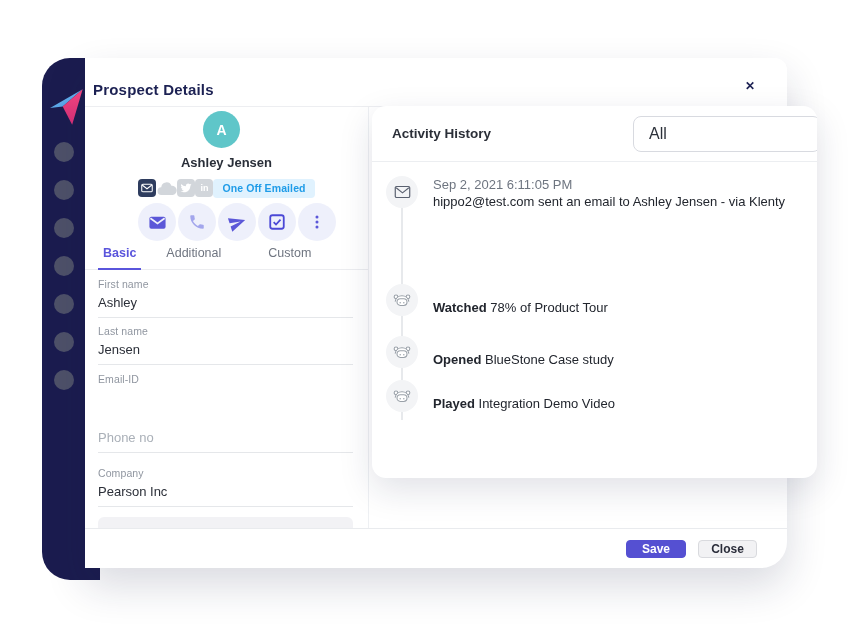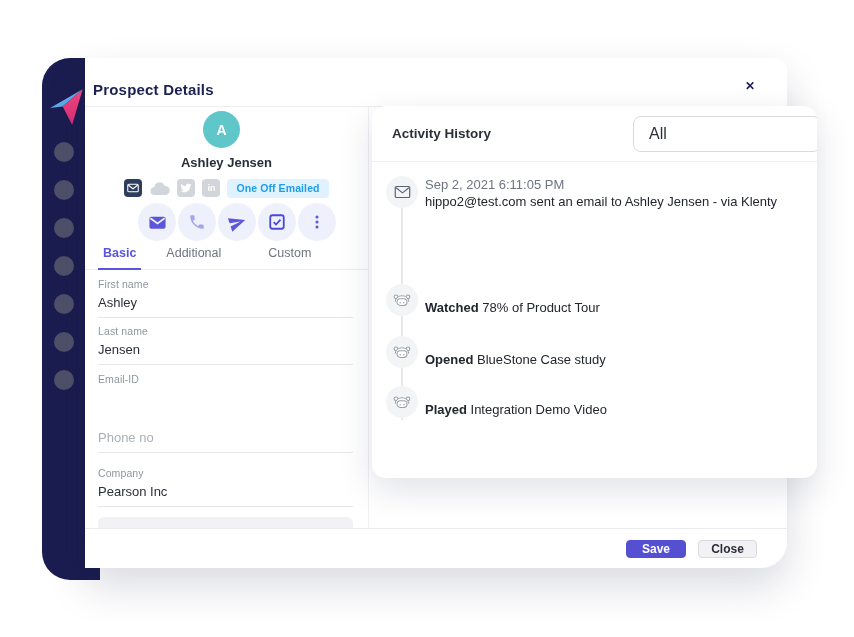--- a/index.html
+++ b/index.html
@@ -38,21 +38,21 @@
 
   
   .avatar {
     position:absolute; left:118px; top:53px; width:37px; height:37px; border-radius:50%;
     background:#5fc6c9; color:#ffffff; font-size:14px; font-weight:700;
     display:flex; align-items:center; justify-content:center;
   }
   .p-name { position:absolute; left:0; top:97px; width:283px; text-align:center;
     font-size:13px; font-weight:700; color:#292e38; }
   .social-row { position:absolute; left:0; top:120px; width:283px; height:20px;
-    display:flex; align-items:center; justify-content:center; gap:7px; }
+    display:flex; align-items:center; justify-content:center; }
   .sq-ic { width:18px; height:18px; border-radius:4px; display:flex; align-items:center; justify-content:center; }
   .sq-dark { background:#2e3c5e; }
   .sq-gray { background:#d2d6db; }
   .linkedin-txt { color:#ffffff; font-size:9px; font-weight:700; }
   .badge {
     height:19px; line-height:19px; padding:0 9px; border-radius:4px;
     background:#e0f2fe; color:#1f9ce8; font-size:10.5px; font-weight:700; letter-spacing:.1px;
   }
   .action-row { position:absolute; left:53px; top:145px; display:flex; gap:2px; }
   .act-circle {
@@ -103,21 +103,21 @@
     position:absolute; left:0; top:0; width:100%; height:56px;
     border-bottom:1px solid #eceef1; display:flex; align-items:center; padding-left:20px;
   }
   .act-title { font-size:13.5px; font-weight:700; color:#2b2f38; }
   .act-filter {
     position:absolute; left:261px; top:10px; width:188px; height:36px;
     border:1px solid #d8dae0; border-radius:8px; background:#ffffff;
     font-size:16px; color:#2c313a; line-height:34px; padding-left:15px; cursor:pointer;
   }
   .tl-line { position:absolute; left:29px; top:86px; width:1.5px; height:228px; background:#e7e9ec; }
-  .ev { position:absolute; left:14px; display:flex; }
+  .ev { position:absolute; left:14px; display:flex;gap:8px; }
   .ev-ic {
     width:32px; height:32px; border-radius:50%; background:#f3f4f6; z-index:2;
     display:flex; align-items:center; justify-content:center; flex:0 0 32px;
   }
   .ev-body { margin-left:7px; font-size:13px; line-height:17px; }
   .ev-ts { color:#6e7580; }
   .ev-tx { color:#22262e; }
   .ev-tx b { font-weight:700; }
   .ev-single { margin-top:15px; }
 </style>
@@ -292,21 +292,21 @@
             <rect x="6" y="10.5" width="12" height="8" rx="4" fill="#ffffff" stroke="#9aa1a9" stroke-width="1.3"></rect>
             <circle cx="9.8" cy="15.3" r="0.9" fill="#9aa1a9"></circle>
             <circle cx="14.2" cy="15.3" r="0.9" fill="#9aa1a9"></circle>
           </svg>
       </div>
       <div class="ev-body ev-single">
         <div class="ev-tx"><b>Opened </b><span>BlueStone Case study</span></div>
       </div>
     </div>
 
-    <div class="ev" style="top:280px">
+    <div class="ev" style="top:274px">
       <div class="ev-ic">
         <svg width="20" height="20" viewBox="0 0 24 24">
             <circle cx="4.8" cy="8.2" r="2.2" fill="#ffffff" stroke="#9aa1a9" stroke-width="1.3"></circle>
             <circle cx="19.2" cy="8.2" r="2.2" fill="#ffffff" stroke="#9aa1a9" stroke-width="1.3"></circle>
             <path d="M3.8 14 A8.3 8.3 0 0 1 20.2 14" fill="#ffffff" stroke="#9aa1a9" stroke-width="1.3"></path>
             <rect x="6" y="10.5" width="12" height="8" rx="4" fill="#ffffff" stroke="#9aa1a9" stroke-width="1.3"></rect>
             <circle cx="9.8" cy="15.3" r="0.9" fill="#9aa1a9"></circle>
             <circle cx="14.2" cy="15.3" r="0.9" fill="#9aa1a9"></circle>
           </svg>
       </div>

